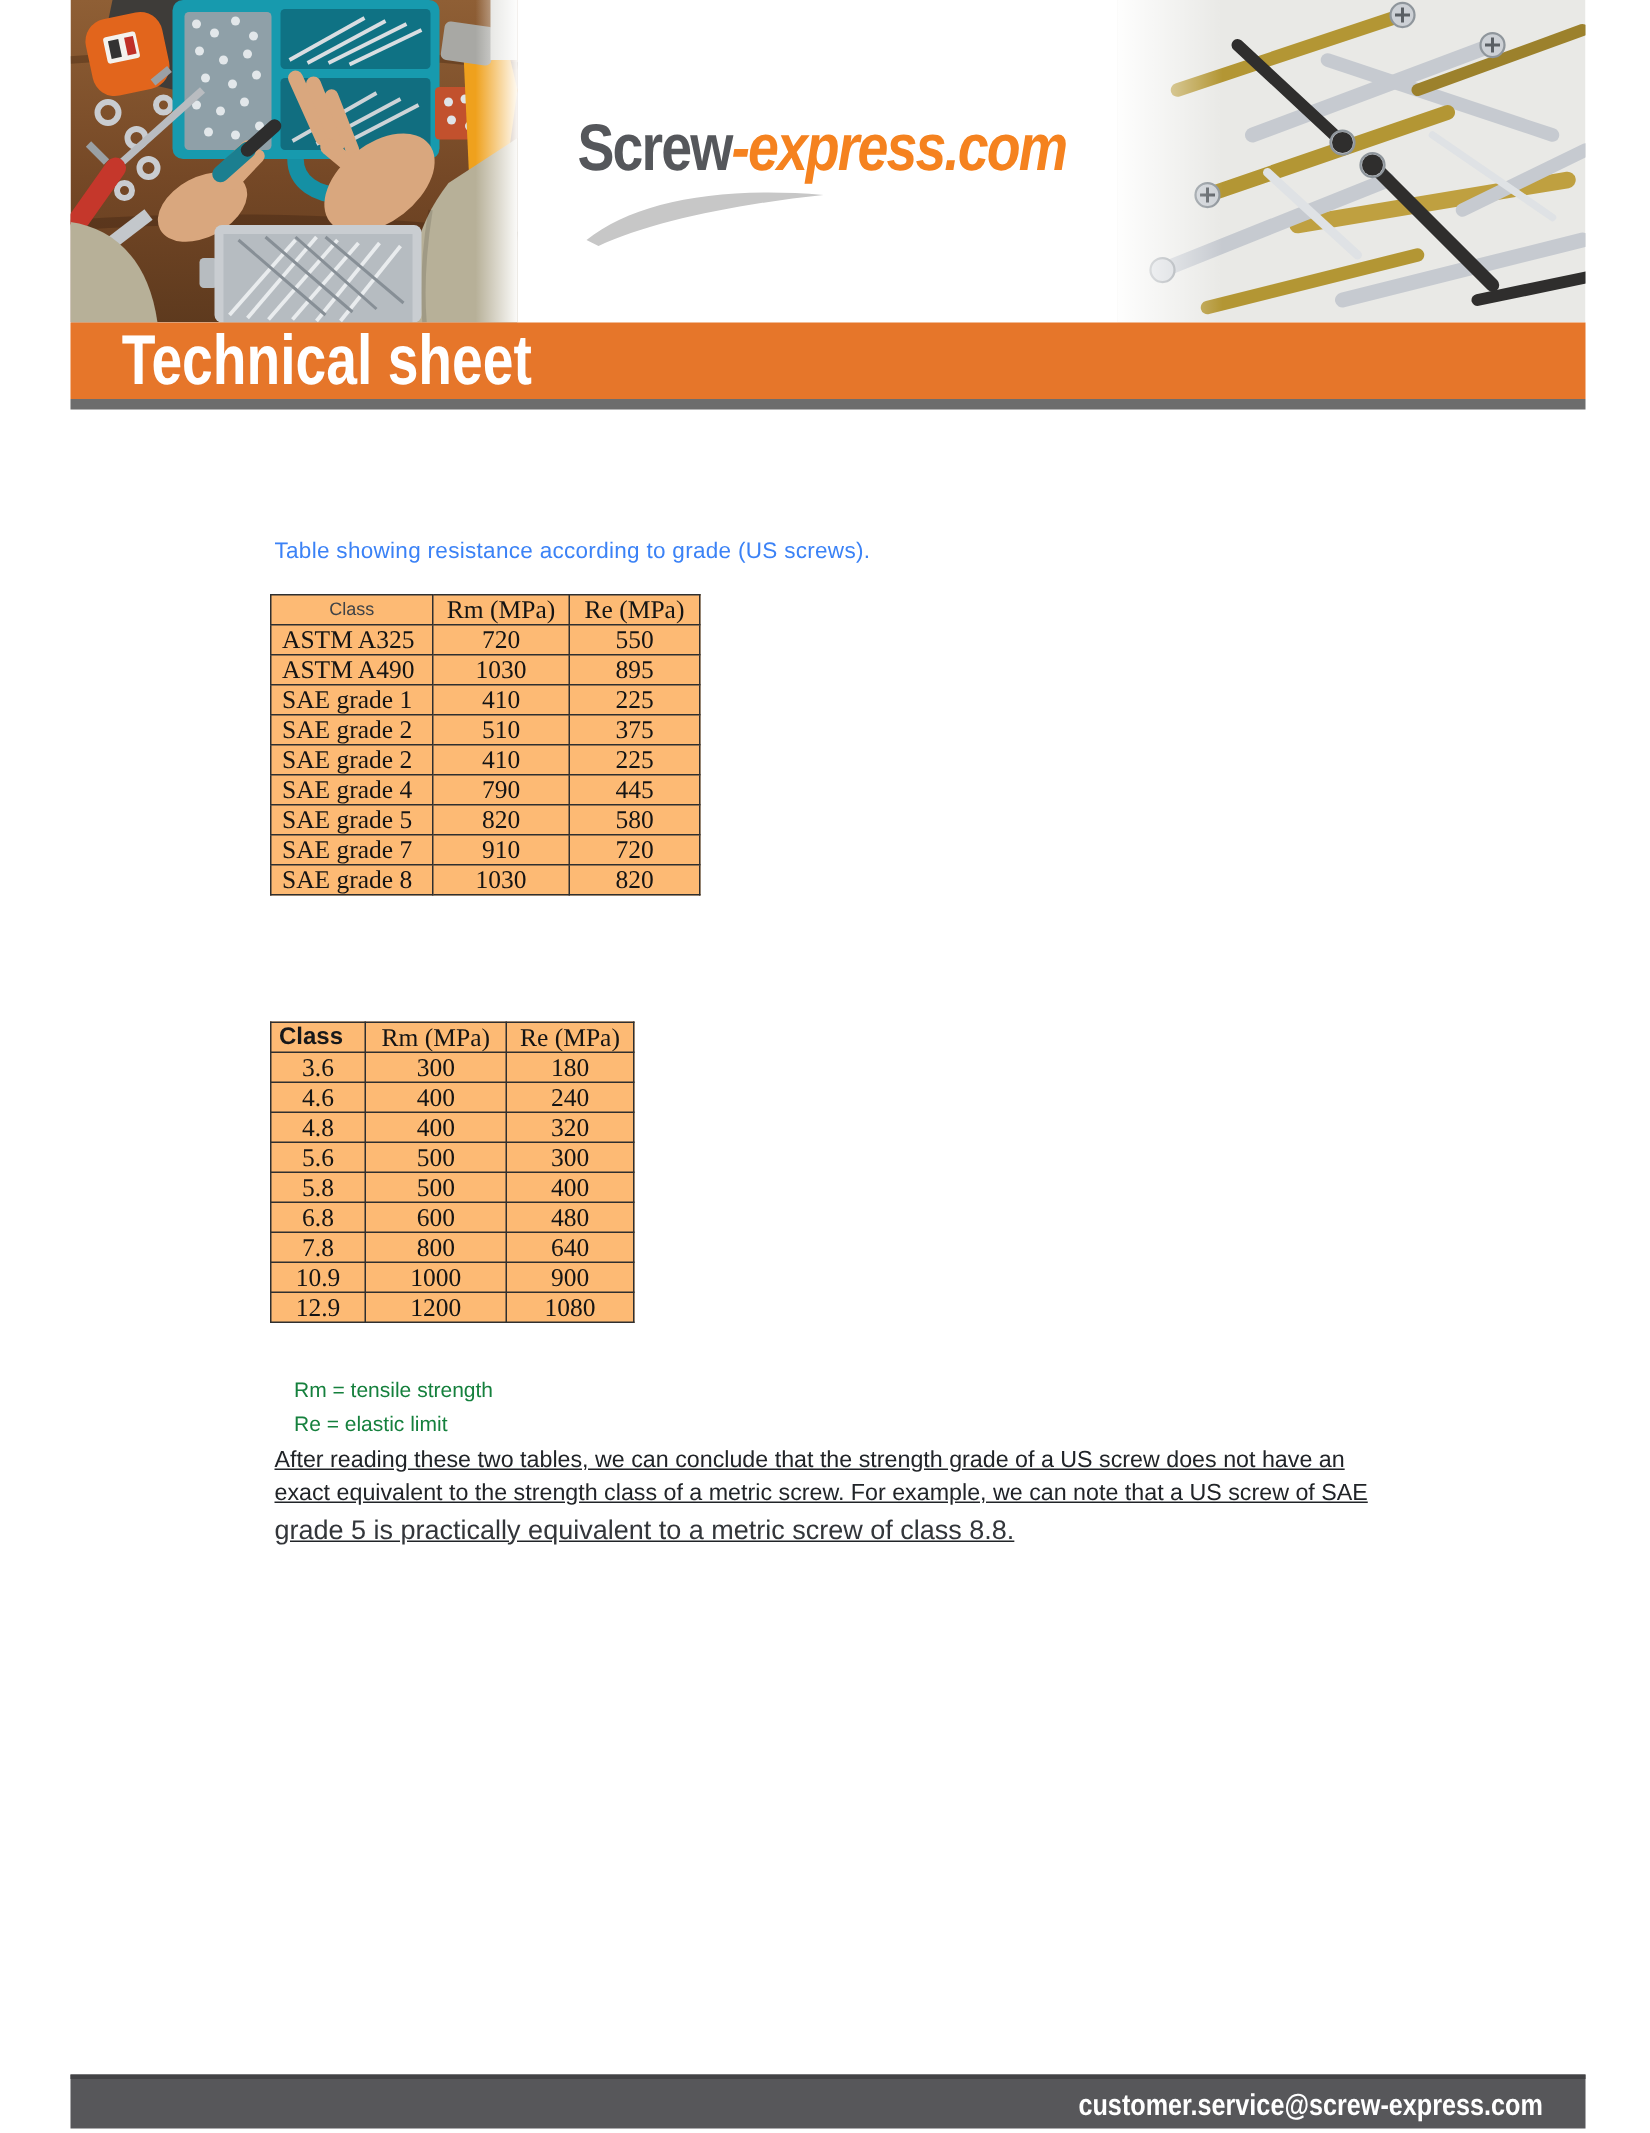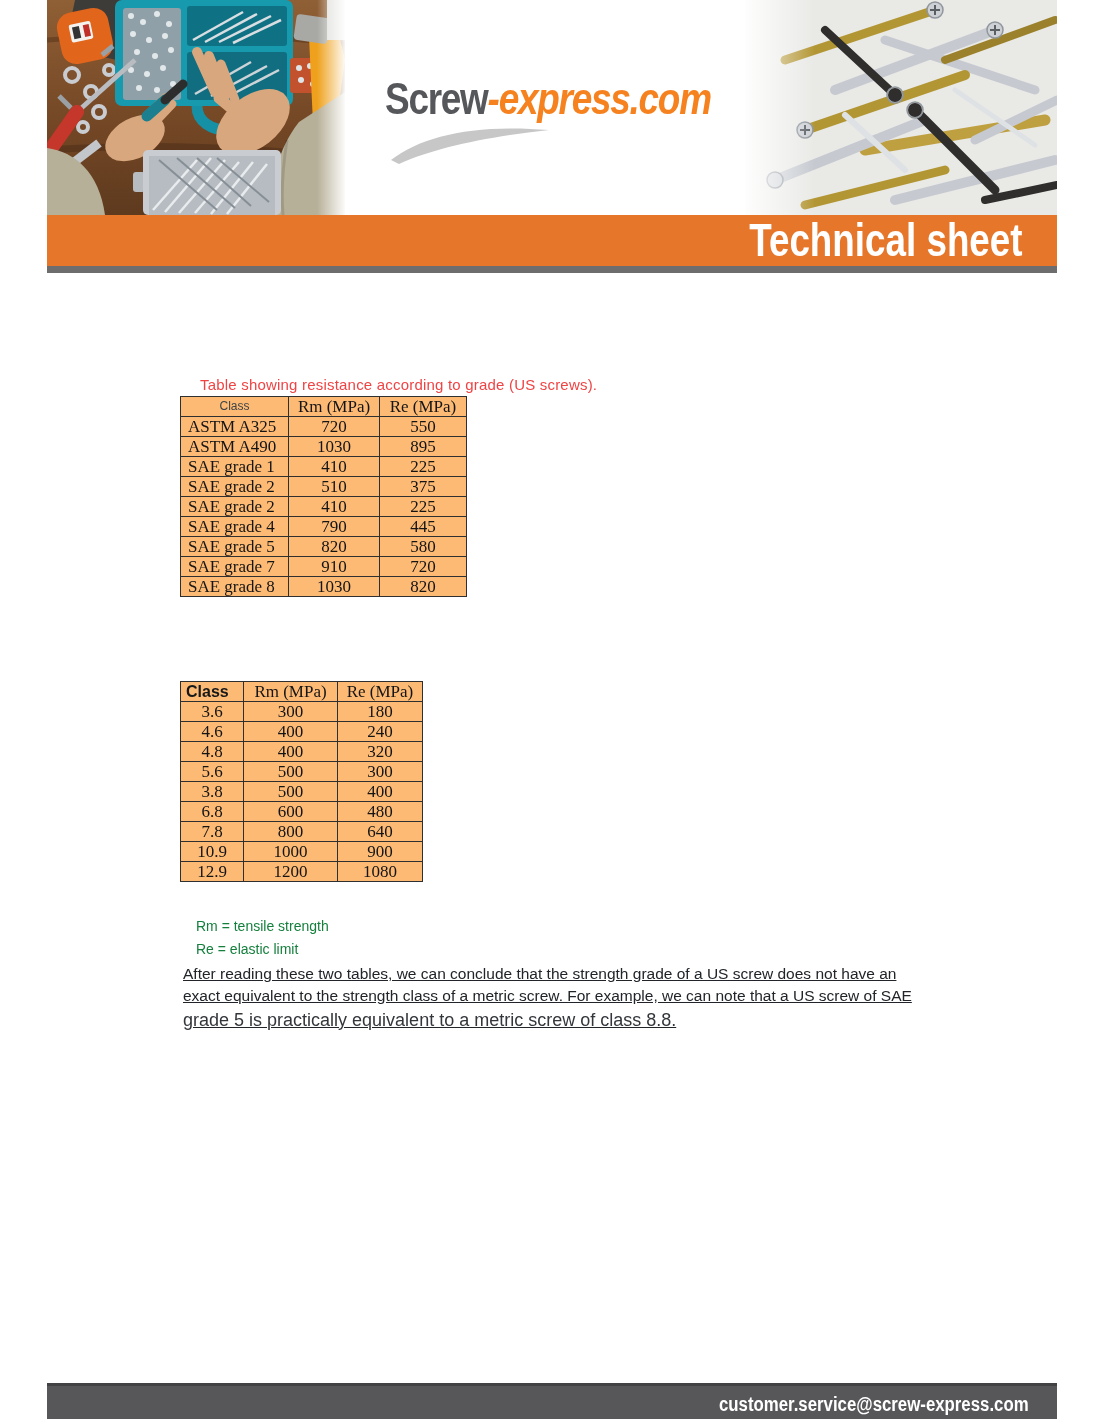--- a/index.html
+++ b/index.html
@@ -10,27 +10,27 @@
   .photo-left{position:absolute;left:47px;top:0;width:298px;height:215px;}
   .photo-right{position:absolute;left:745px;top:0;width:312px;height:215px;}
   .logo-area{position:absolute;left:345px;top:0;width:400px;height:215px;background:#fff;}
   .logo-text{position:absolute;left:40px;top:74px;white-space:nowrap;
              transform:scale(0.84,1);transform-origin:left top;}
   .brand-a{font-weight:bold;font-size:44px;letter-spacing:-1.5px;color:#55575b;}
   .brand-b{font-weight:bold;font-style:italic;font-size:44px;letter-spacing:-1.5px;color:#f5821f;}
   .swoosh{position:absolute;left:44px;top:122px;}
 
   .banner{position:absolute;left:47px;top:215px;width:1010px;height:51px;background:#e6762a;
-          text-align:right;line-height:51px;}
+          text-align:left;line-height:51px;}
   .banner-text{display:inline-block;color:#ffffff;font-weight:bold;font-size:46px;
                transform:scale(0.80,1.02);transform-origin:center;letter-spacing:0;}
   .rule{position:absolute;left:47px;top:266px;width:1010px;height:7px;background:#6d6d6d;}
 
   
-  .table-title{position:absolute;margin:17px;font-size:15px;color:#ef4444;letter-spacing:.2px;}
+  .table-title{position:absolute;margin:0;font-size:15px;color:#3b82f6;letter-spacing:.2px;}
   .t1{left:183px;top:359px;}
   .t2{left:183px;top:642px;}
 
   .tbl{position:absolute;border-collapse:collapse;table-layout:fixed;background:#fdba74;
        font-family:"Liberation Serif",serif;font-size:17px;color:#141414;}
   .tbl th,.tbl td{border:1px solid #2f2f2f;text-align:center;height:19px;line-height:19px;
        padding:0 2px;font-weight:normal;overflow:hidden;white-space:nowrap;}
   .tbl-us{left:180px;top:396px;}
   .tbl-metric{left:180px;top:681px;}
   .tbl-us .th-class{font-family:"Liberation Sans",sans-serif;font-size:12px;color:#3f4347;}
@@ -333,21 +333,21 @@
           <td class="c0">4.8</td>
           <td>400</td>
           <td>320</td>
         </tr>
         <tr>
           <td class="c0">5.6</td>
           <td>500</td>
           <td>300</td>
         </tr>
         <tr>
-          <td class="c0">3.8</td>
+          <td class="c0">5.8</td>
           <td>500</td>
           <td>400</td>
         </tr>
         <tr>
           <td class="c0">6.8</td>
           <td>600</td>
           <td>480</td>
         </tr>
         <tr>
           <td class="c0">7.8</td>

